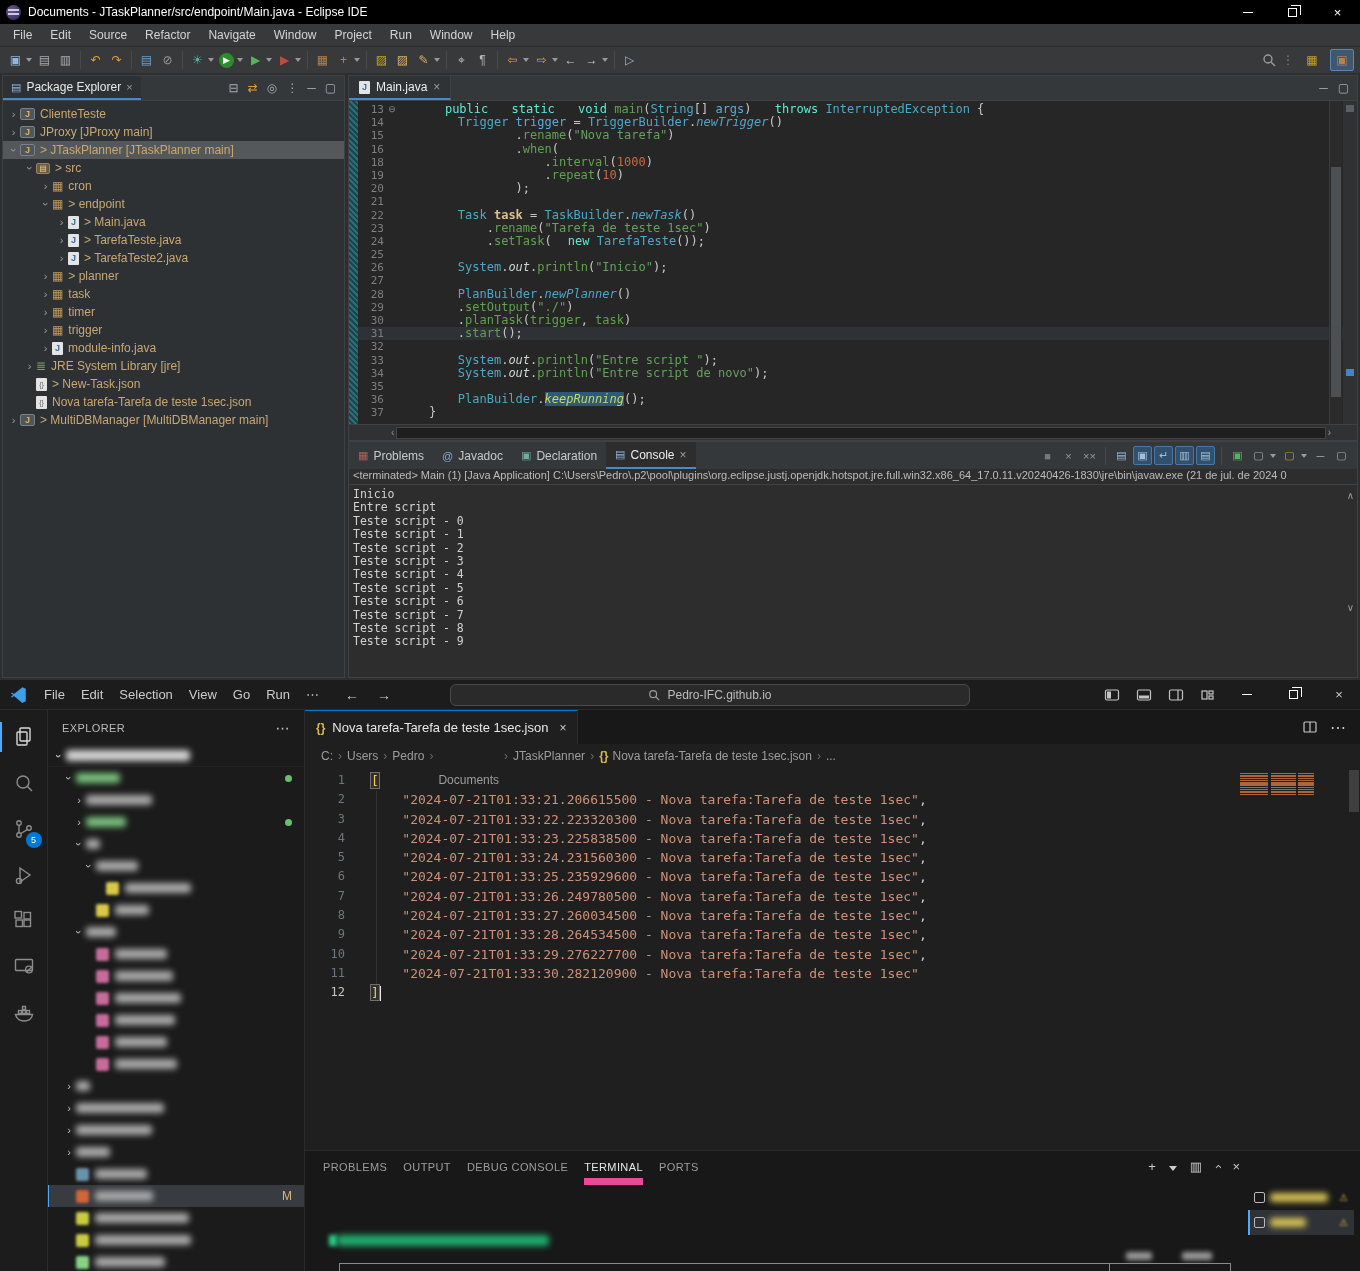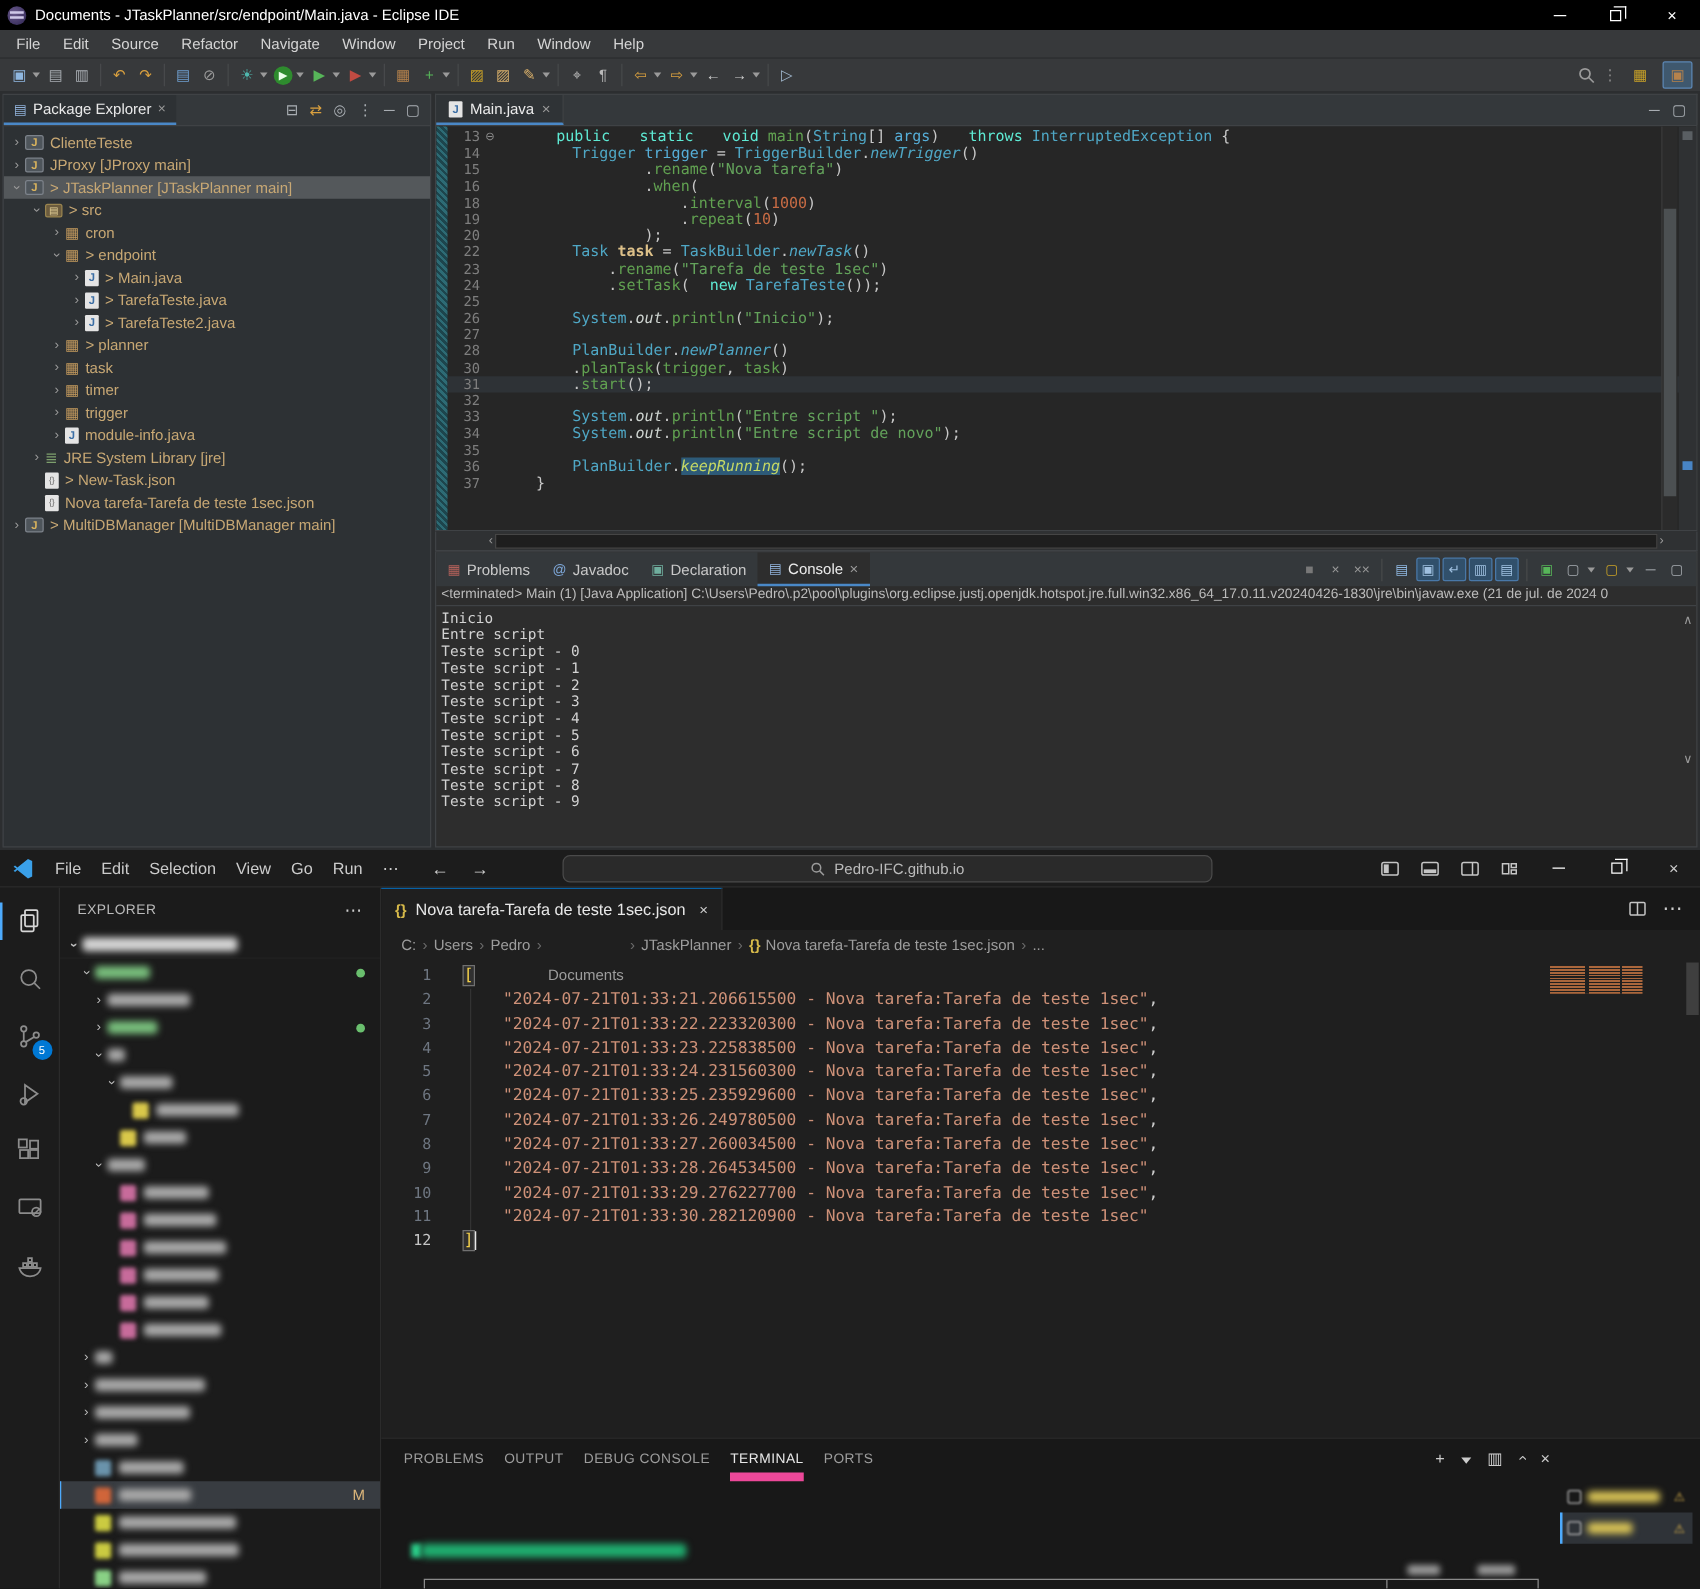--- a/index.html
+++ b/index.html
@@ -456,27 +456,29 @@
         <div class="e-editor">
           <div class="e-teal"></div>
           <div class="e-codewrap" id="e-code">
               <div class="e-crow"><span class="e-cnum">13</span><span class="e-cfold">⊖</span><span class="e-ctext"><span class="tok-p">    </span><span class="tok-k">public</span><span class="tok-p"> </span><span class="tok-k">static</span><span class="tok-p"> </span><span class="tok-k">void</span><span class="tok-p"> </span><span class="tok-m">main</span><span class="tok-p">(</span><span class="tok-t">String</span><span class="tok-p">[] </span><span class="tok-v">args</span><span class="tok-p">) </span><span class="tok-k">throws</span><span class="tok-p"> </span><span class="tok-t">InterruptedException</span><span class="tok-p"> {</span></span></div>
               <div class="e-crow"><span class="e-cnum">14</span><span class="e-cfold"></span><span class="e-ctext"><span class="tok-p">        </span><span class="tok-t">Trigger</span><span class="tok-p"> </span><span class="tok-v">trigger</span><span class="tok-p"> = </span><span class="tok-t">TriggerBuilder</span><span class="tok-p">.</span><span class="tok-i">newTrigger</span><span class="tok-p">()</span></span></div>
               <div class="e-crow"><span class="e-cnum">15</span><span class="e-cfold"></span><span class="e-ctext"><span class="tok-p">                .</span><span class="tok-m">rename</span><span class="tok-p">(</span><span class="tok-s">"Nova tarefa"</span><span class="tok-p">)</span></span></div>
               <div class="e-crow"><span class="e-cnum">16</span><span class="e-cfold"></span><span class="e-ctext"><span class="tok-p">                .</span><span class="tok-m">when</span><span class="tok-p">(</span></span></div>
               <div class="e-crow"><span class="e-cnum">18</span><span class="e-cfold"></span><span class="e-ctext"><span class="tok-p">                    .</span><span class="tok-m">interval</span><span class="tok-p">(</span><span class="tok-n">1000</span><span class="tok-p">)</span></span></div>
               <div class="e-crow"><span class="e-cnum">19</span><span class="e-cfold"></span><span class="e-ctext"><span class="tok-p">                    .</span><span class="tok-m">repeat</span><span class="tok-p">(</span><span class="tok-n">10</span><span class="tok-p">)</span></span></div>
               <div class="e-crow"><span class="e-cnum">20</span><span class="e-cfold"></span><span class="e-ctext"><span class="tok-p">                );</span></span></div>
+              <div class="e-crow"><span class="e-cnum">21</span><span class="e-cfold"></span><span class="e-ctext"></span></div>
               <div class="e-crow"><span class="e-cnum">22</span><span class="e-cfold"></span><span class="e-ctext"><span class="tok-p">        </span><span class="tok-t">Task</span><span class="tok-p"> </span><span class="tok-vb">task</span><span class="tok-p"> = </span><span class="tok-t">TaskBuilder</span><span class="tok-p">.</span><span class="tok-i">newTask</span><span class="tok-p">()</span></span></div>
               <div class="e-crow"><span class="e-cnum">23</span><span class="e-cfold"></span><span class="e-ctext"><span class="tok-p">            .</span><span class="tok-m">rename</span><span class="tok-p">(</span><span class="tok-s">"Tarefa de teste 1sec"</span><span class="tok-p">)</span></span></div>
               <div class="e-crow"><span class="e-cnum">24</span><span class="e-cfold"></span><span class="e-ctext"><span class="tok-p">            .</span><span class="tok-m">setTask</span><span class="tok-p">(</span><span class="tok-k">new</span><span class="tok-p"> </span><span class="tok-t">TarefaTeste</span><span class="tok-p">());</span></span></div>
               <div class="e-crow"><span class="e-cnum">25</span><span class="e-cfold"></span><span class="e-ctext"></span></div>
               <div class="e-crow"><span class="e-cnum">26</span><span class="e-cfold"></span><span class="e-ctext"><span class="tok-p">        </span><span class="tok-t">System</span><span class="tok-p">.</span><span class="tok-o">out</span><span class="tok-p">.</span><span class="tok-m">println</span><span class="tok-p">(</span><span class="tok-s">"Inicio"</span><span class="tok-p">);</span></span></div>
               <div class="e-crow"><span class="e-cnum">27</span><span class="e-cfold"></span><span class="e-ctext"></span></div>
               <div class="e-crow"><span class="e-cnum">28</span><span class="e-cfold"></span><span class="e-ctext"><span class="tok-p">        </span><span class="tok-t">PlanBuilder</span><span class="tok-p">.</span><span class="tok-i">newPlanner</span><span class="tok-p">()</span></span></div>
+              <div class="e-crow"><span class="e-cnum">29</span><span class="e-cfold"></span><span class="e-ctext"><span class="tok-p">        .</span><span class="tok-m">setOutput</span><span class="tok-p">(</span><span class="tok-s">"./"</span><span class="tok-p">)</span></span></div>
               <div class="e-crow"><span class="e-cnum">30</span><span class="e-cfold"></span><span class="e-ctext"><span class="tok-p">        .</span><span class="tok-m">planTask</span><span class="tok-p">(</span><span class="tok-g">trigger</span><span class="tok-p">, </span><span class="tok-g">task</span><span class="tok-p">)</span></span></div>
               <div class="e-crow hl"><span class="e-cnum">31</span><span class="e-cfold"></span><span class="e-ctext"><span class="tok-p">        .</span><span class="tok-m">start</span><span class="tok-p">();</span></span></div>
               <div class="e-crow"><span class="e-cnum">32</span><span class="e-cfold"></span><span class="e-ctext"></span></div>
               <div class="e-crow"><span class="e-cnum">33</span><span class="e-cfold"></span><span class="e-ctext"><span class="tok-p">        </span><span class="tok-t">System</span><span class="tok-p">.</span><span class="tok-o">out</span><span class="tok-p">.</span><span class="tok-m">println</span><span class="tok-p">(</span><span class="tok-s">"Entre script "</span><span class="tok-p">);</span></span></div>
               <div class="e-crow"><span class="e-cnum">34</span><span class="e-cfold"></span><span class="e-ctext"><span class="tok-p">        </span><span class="tok-t">System</span><span class="tok-p">.</span><span class="tok-o">out</span><span class="tok-p">.</span><span class="tok-m">println</span><span class="tok-p">(</span><span class="tok-s">"Entre script de novo"</span><span class="tok-p">);</span></span></div>
               <div class="e-crow"><span class="e-cnum">35</span><span class="e-cfold"></span><span class="e-ctext"></span></div>
               <div class="e-crow"><span class="e-cnum">36</span><span class="e-cfold"></span><span class="e-ctext"><span class="tok-p">        </span><span class="tok-t">PlanBuilder</span><span class="tok-p">.</span><span class="tok-sel">keepRunning</span><span class="tok-p">();</span></span></div>
               <div class="e-crow"><span class="e-cnum">37</span><span class="e-cfold"></span><span class="e-ctext"><span class="tok-p">    }</span></span></div>
             </div>
           <div class="e-vscroll">

